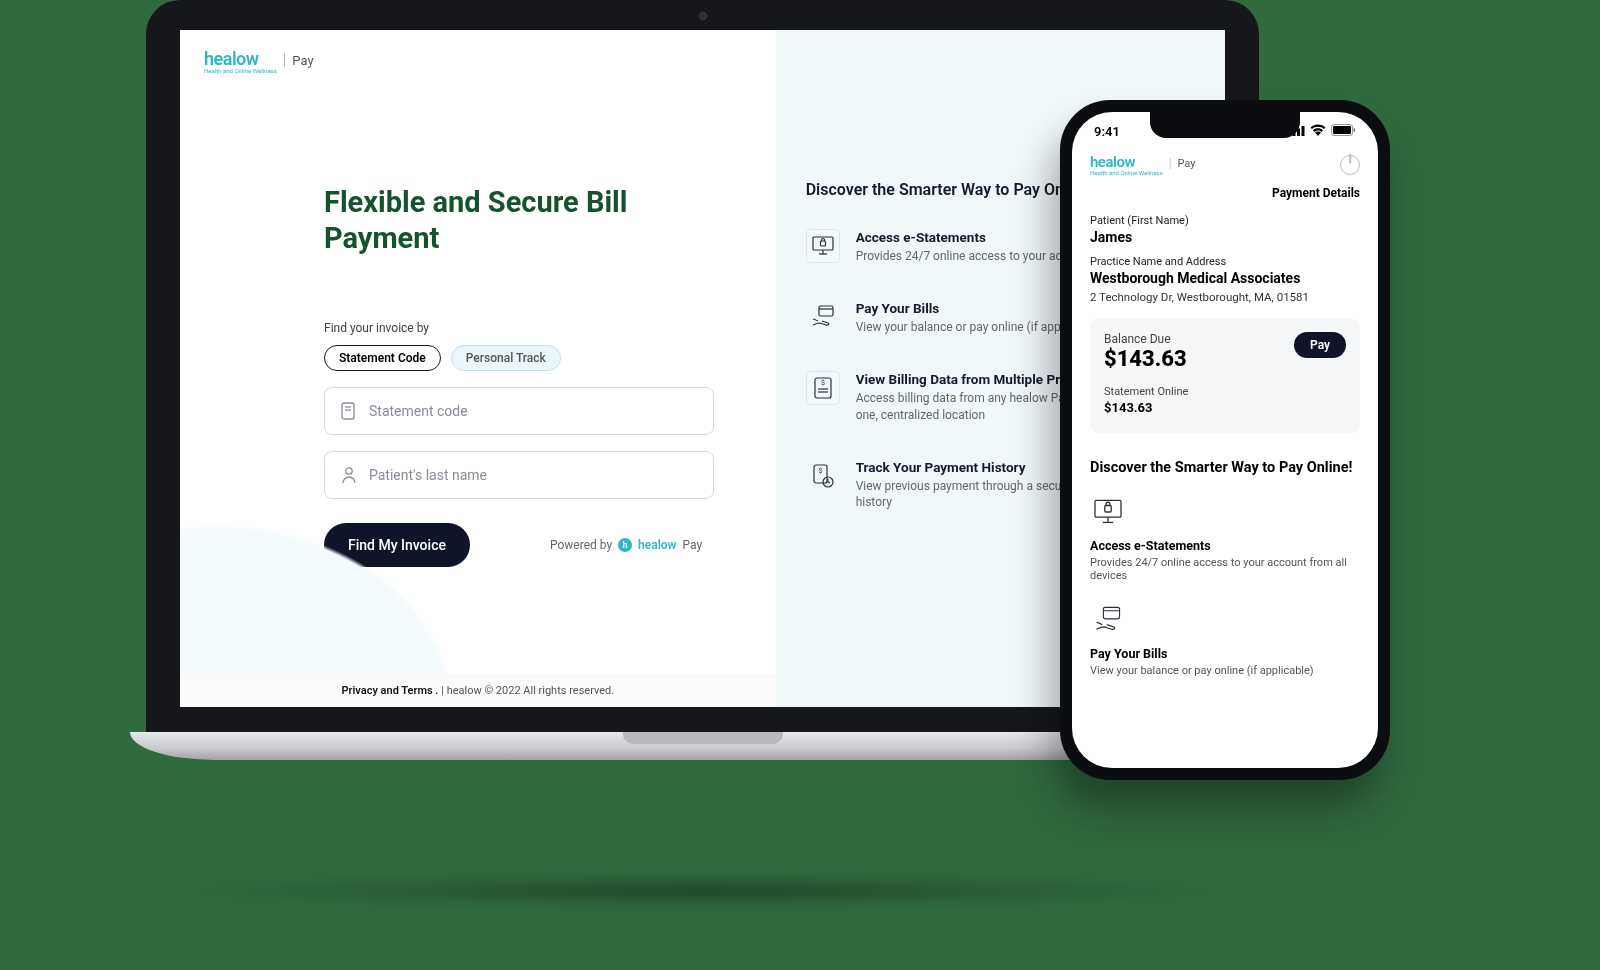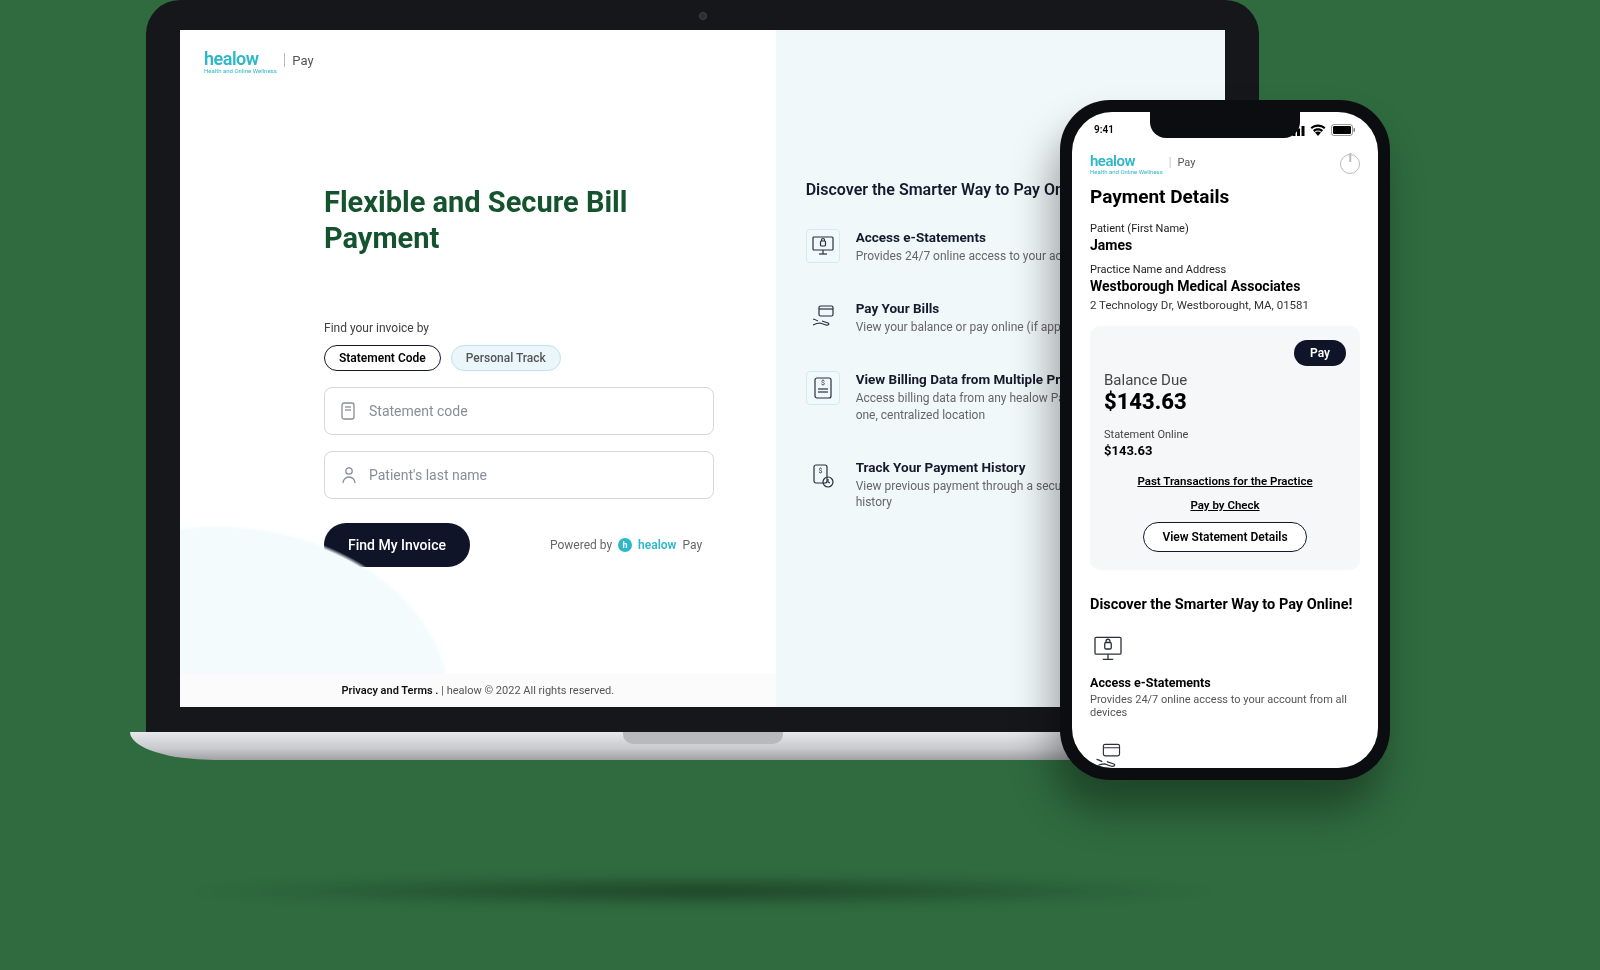--- a/index.html
+++ b/index.html
@@ -116,33 +116,33 @@
     position: absolute;
     top: 100px; left: 1060px;
     width: 330px; height: 680px;
     background: #0c0d10;
     border-radius: 50px;
     padding: 12px;
     box-shadow: -8px 30px 40px rgba(0,0,0,.35);
   }
   .phone-screen { width: 100%; height: 100%; background: #fff; border-radius: 40px; overflow: hidden; position: relative; }
   .phone-notch { position: absolute; top: 0; left: 50%; transform: translateX(-50%); width: 150px; height: 26px; background: #0c0d10; border-radius: 0 0 16px 16px; z-index: 5; }
-  .status-bar { display: flex; justify-content: space-between; padding: 12px 22px 0; font-size: 10px; font-weight: 600; }
+  .status-bar { display: flex; justify-content: space-between; padding: 12px 22px 0; font-size: 13px; font-weight: 600; }
   .status-icons { display: flex; gap: 5px; align-items: center; }
   .phone-content { padding: 8px 18px 0; font-size: 12px; }
   .phone-header { display: flex; justify-content: space-between; align-items: center; padding: 6px 0 10px; }
   .phone-brand .brand-main { font-size: 15px; }
   .phone-brand .brand-pay { font-size: 11px; }
-  .pd-title { font-weight: 700; font-size: 19px; margin-bottom: 14px; }
+  .pd-title { font-weight: 700; font-size: 12px; margin-bottom: 14px; text-align: right; }
   .pd-label { font-size: 11px; color: #222; margin-bottom: 2px; }
   .pd-strong { font-weight: 700; font-size: 14px; margin-bottom: 10px; }
   .pd-text { font-size: 11.5px; color: #333; margin-bottom: 14px; }
   .balance-card { background: #f6f7f9; border-radius: 10px; padding: 14px 14px 18px; }
   .balance-row { display: flex; justify-content: space-between; align-items: flex-start; }
-  .balance-label { font-size: 15px; color: #444; margin-top: 31px; }
+  .balance-label { font-size: 12px; color: #444; }
   .balance-amt { font-size: 22px; font-weight: 800; }
   .btn-pay { background: #101428; color: #fff; border: none; border-radius: 16px; padding: 6px 16px; font-size: 12px; font-weight: 600; cursor: pointer; }
   .stmt-label { font-size: 11px; color: #444; margin-top: 14px; }
   .stmt-amt { font-size: 13px; font-weight: 700; margin-top: 2px; }
   .links { text-align: center; margin-top: 16px; }
   .link { font-size: 11.5px; font-weight: 600; text-decoration: underline; display: block; margin-bottom: 10px; cursor: pointer; }
   .btn-outline { border: 1.3px solid #16192c; background: #fff; border-radius: 18px; padding: 7px 18px; font-size: 12px; font-weight: 600; cursor: pointer; }
   .phone-discover { font-size: 14.5px; font-weight: 700; margin: 26px 0 18px; }
   .phone-feature-icon { width: 36px; height: 36px; margin-bottom: 8px; display:flex; align-items:center; justify-content:center; }
   .phone-feature-title { font-weight: 700; font-size: 12.5px; margin-bottom: 3px; }
@@ -335,25 +335,20 @@
       <div class="balance-card">
         <div class="balance-row">
           <div>
             <div class="balance-label">Balance Due</div>
             <div class="balance-amt">$143.63</div>
           </div>
           <button class="btn-pay">Pay</button>
         </div>
         <div class="stmt-label">Statement Online</div>
         <div class="stmt-amt">$143.63</div>
-        <div class="links">
-          <span class="link">Past Transactions for the Practice</span>
-          <span class="link">Pay by Check</span>
-          <button class="btn-outline">View Statement Details</button>
-        </div>
       </div>
 
       <div class="phone-discover">Discover the Smarter Way to Pay Online!</div>
 
       <div class="phone-feature-icon">
         <svg width="30" height="26" viewBox="0 0 22 20" fill="none" stroke="#2a2f3a" stroke-width="1">
             <rect x="1" y="1" width="20" height="13" rx="1"></rect>
             <line x1="7" y1="18" x2="15" y2="18"></line>
             <line x1="11" y1="14" x2="11" y2="18"></line>
             <rect x="8.5" y="5" width="5" height="5" rx="1"></rect>

